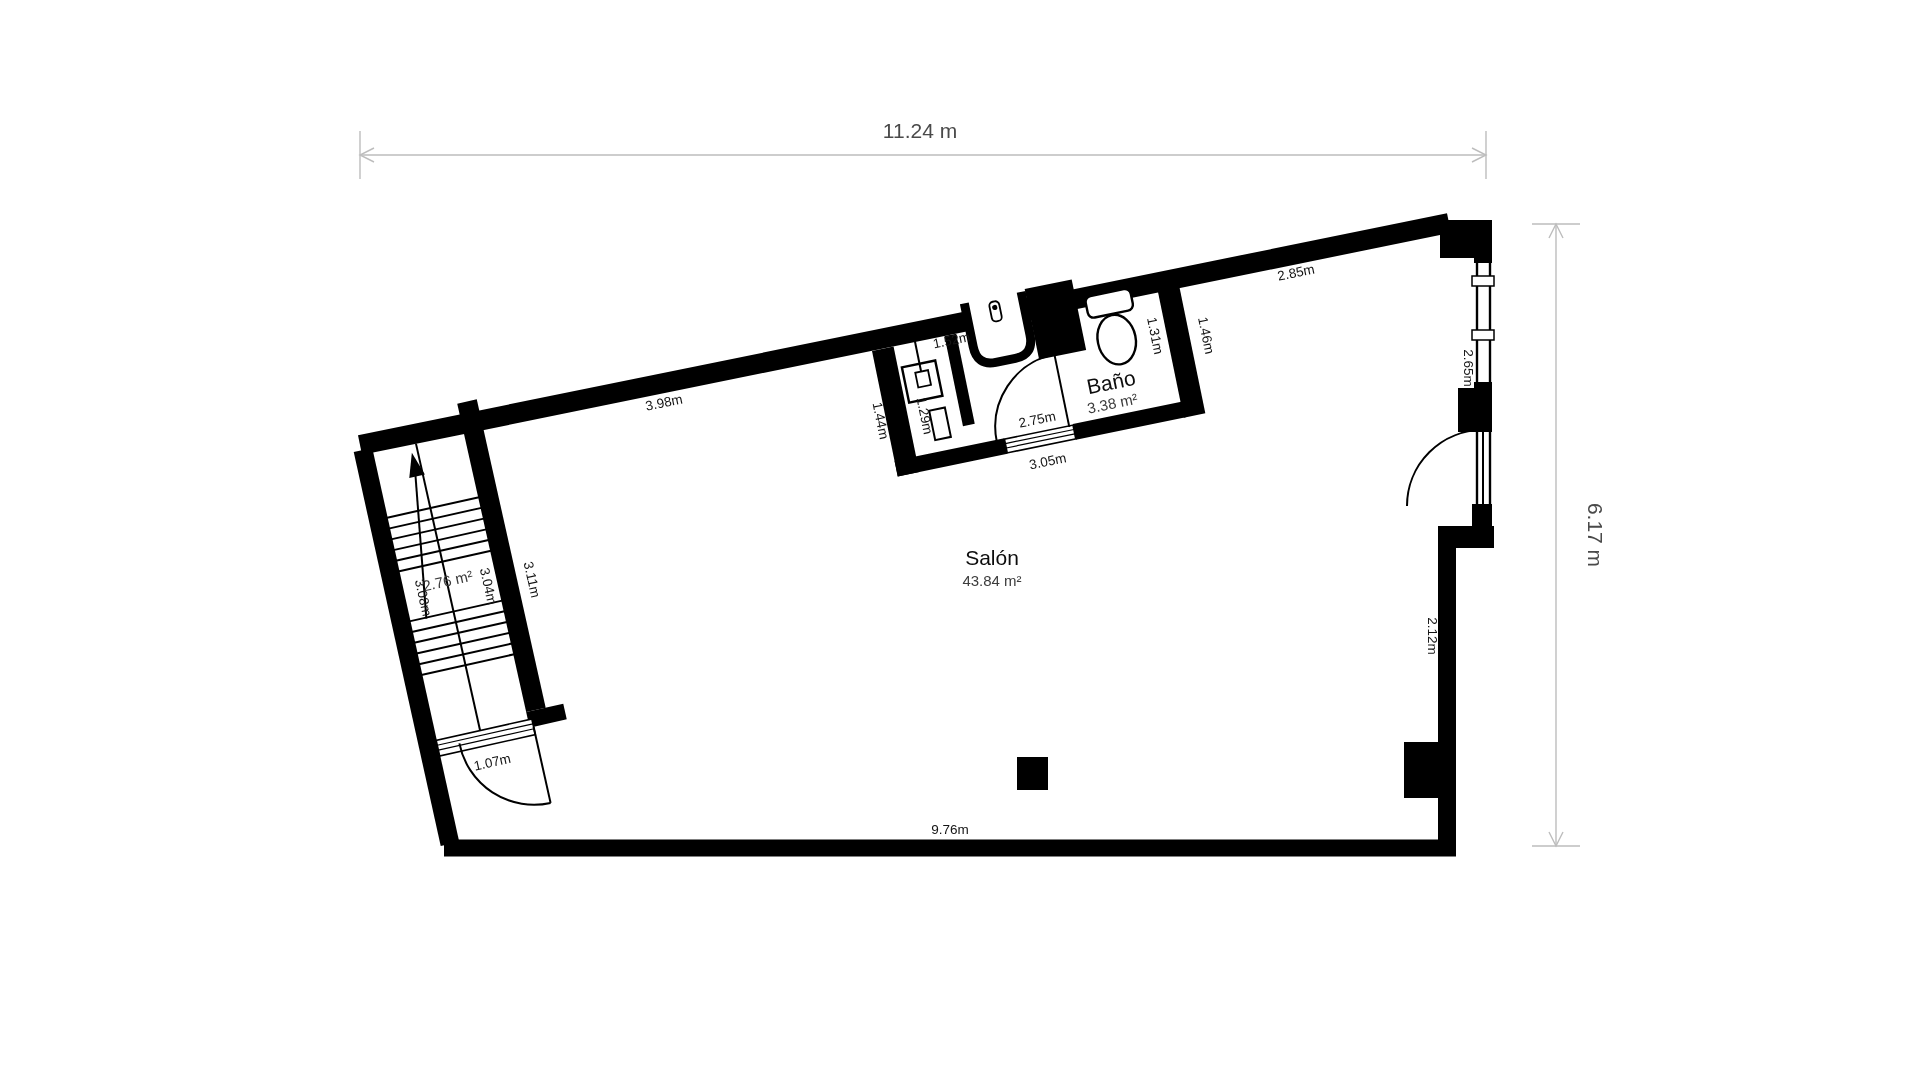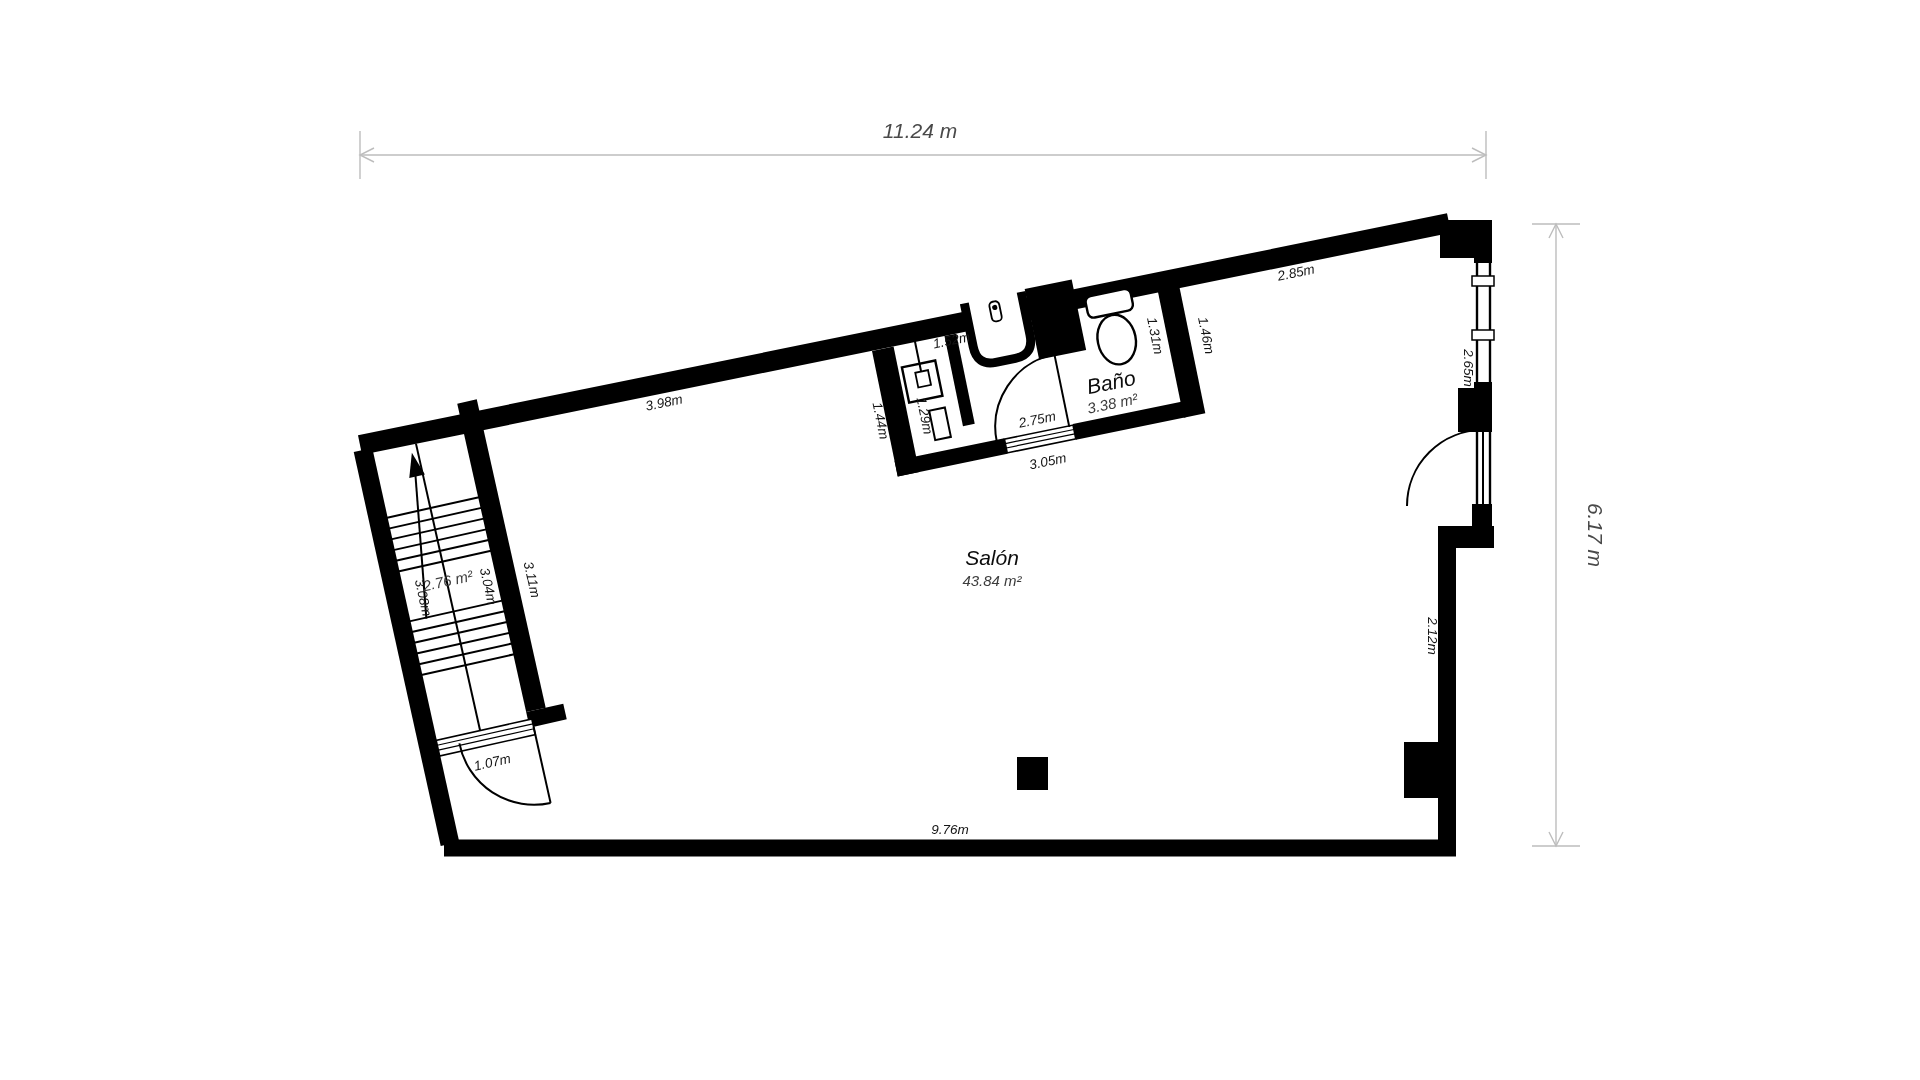--- a/index.html
+++ b/index.html
@@ -1,17 +1,17 @@
 <!DOCTYPE html>
 <html><head>
 <meta charset="utf-8">
 <style>
   html,body{margin:0;padding:0;background:#ffffff;}
   #stage{position:relative;width:1920px;height:1080px;background:#ffffff;overflow:hidden;
-         font-family:"Liberation Sans", sans-serif;font-style:italic;}
+         font-family:"Liberation Sans", sans-serif;}
   svg{display:block;}
   text{font-family:"Liberation Sans", sans-serif;}
   .dim-text{fill:#4a4a4a;font-size:21px;}
   .wall-label{fill:#141414;font-size:13.5px;}
   .room-name{fill:#0d0d0d;font-size:21px;}
   .room-area{fill:#3c3c3c;font-size:15px;}
   .wall{stroke:#000000;fill:none;}
   .fixture{stroke:#000000;fill:#ffffff;}
   .dimline{stroke:#bdbdbd;stroke-width:1.4;fill:none;}
   .arc{stroke:#000000;stroke-width:2;fill:none;}

